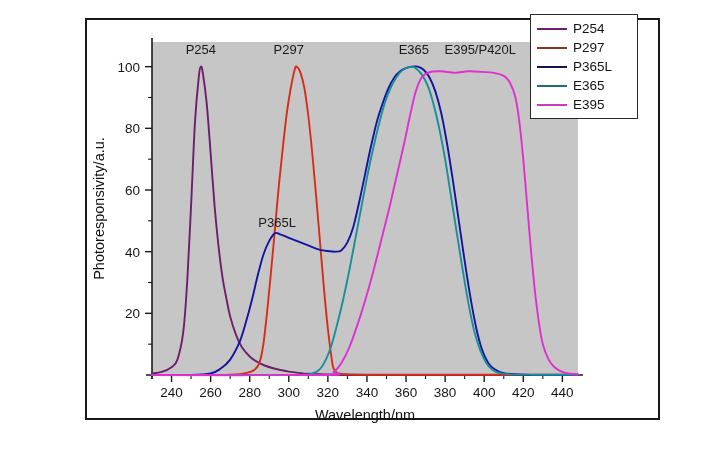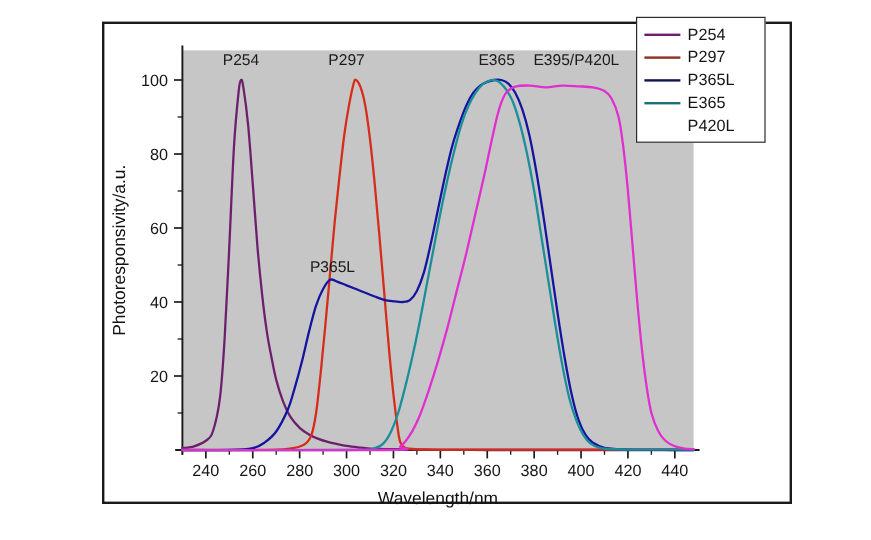--- a/index.html
+++ b/index.html
@@ -183,18 +183,18 @@
       </div>
       <div class="legend-row">
         <span class="legend-swatch" style="border-top-color: rgb(20, 21, 79);"></span>
         <span class="legend-text">P365L</span>
       </div>
       <div class="legend-row">
         <span class="legend-swatch" style="border-top-color: rgb(26, 111, 120);"></span>
         <span class="legend-text">E365</span>
       </div>
       <div class="legend-row">
-        <span class="legend-swatch blank"></span>
-        <span class="legend-text">P420L</span>
+        <span class="legend-swatch" style="border-top-color: rgb(196, 63, 192);"></span>
+        <span class="legend-text">E395</span>
       </div>
     </div>
 
 </div>
 
 </body></html>

